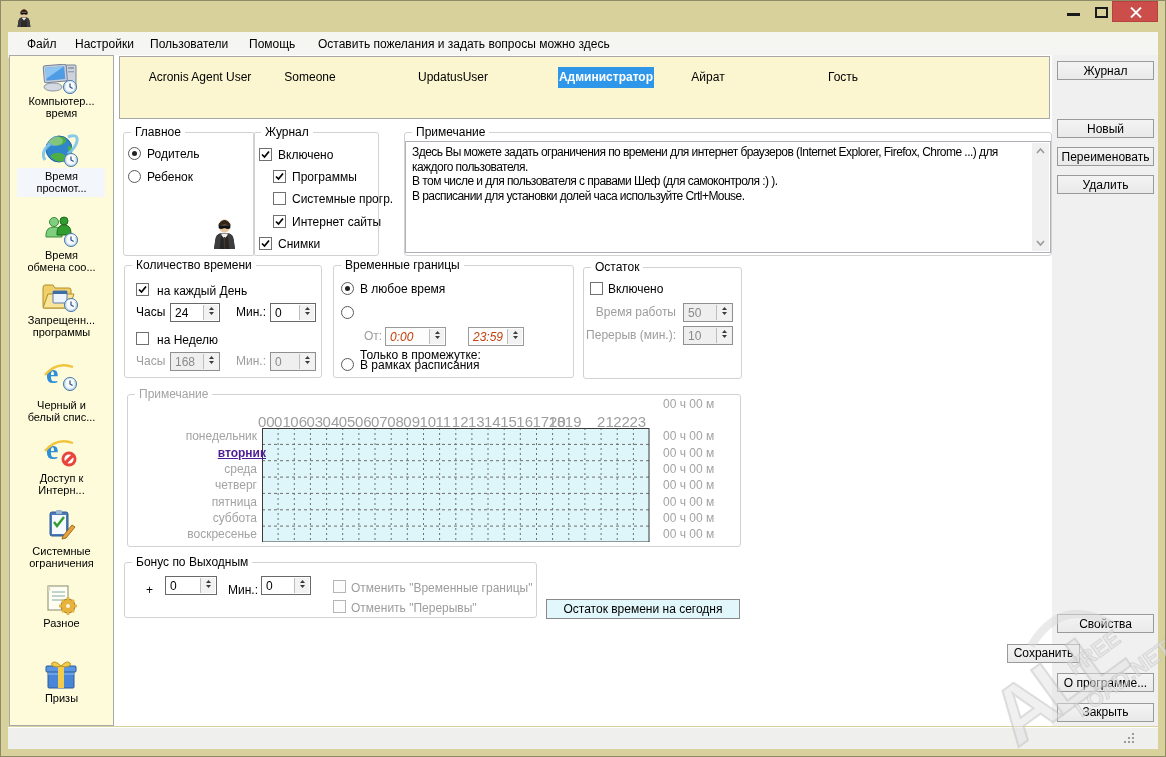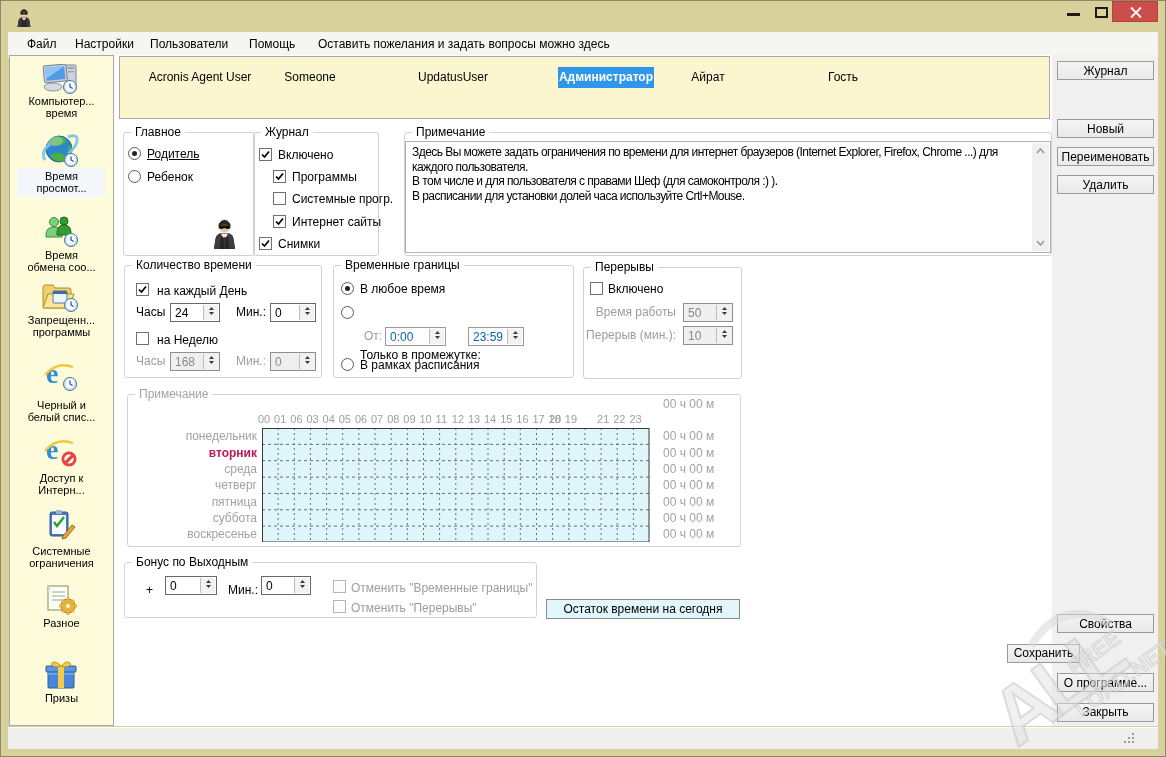--- a/index.html
+++ b/index.html
@@ -25,28 +25,28 @@
 .cb { position:absolute; width:13px; height:13px; background:#fff; border:1px solid #707070; }
 .cb.dis { border-color:#b5b5b5; background:#fcfcfc; }
 .cb svg { position:absolute; left:0px; top:0px; }
 .radio { position:absolute; width:13px; height:13px; border-radius:50%; background:#fff; border:1px solid #595959; }
 .radio .dot { position:absolute; left:3px; top:3px; width:5px; height:5px; border-radius:50%; background:#222; }
 .lbl { position:absolute; white-space:nowrap; font-size:12px; line-height:13px; }
 .lbl.gray { color:#9d9d9d; }
 .spin { position:absolute; height:19px; background:#fff; border:1px solid #696969; font-size:12px; }
 .spin .val { position:absolute; left:4px; top:2px; }
 .spin.dis { background:#efefef; border-color:#8f8f8f; color:#8a8a8a; }
-.spin.dis2 { background:#fdfdfd; border-color:#9a9a9a; color:#0369a1; }
+.spin.dis2 { background:#fdfdfd; border-color:#9a9a9a; color:#c2410c;font-style:italic; }
 .spin .ud { position:absolute; right:1px; top:1px; bottom:1px; width:15px; background:#f2f2f2; border-left:1px solid #bdbdbd; }
 .spin .ud i { position:absolute; left:0; width:100%; height:50%; font-style:normal; text-align:center; color:#404040; }
 .spin .ud i svg { display:block; margin:0 auto; }
 .btn { position:absolute; background:linear-gradient(#f4f4f4,#e9e9e9); border:1px solid #9a9a9a; text-align:center; font-size:12px; color:#000; }
 .btn span { position:absolute; left:0; right:0; top:50%; transform:translateY(-50%); }
 .dayl { position:absolute; text-align:right; color:#a3a3a3; font-size:12px; white-space:nowrap; }
-.hourl { position:absolute; font-size:11px; color:#9e9e9e; transform:translateX(-50%); white-space:nowrap; }
+.hourl { position:absolute; font-size:15px; color:#9e9e9e; transform:translateX(-50%); white-space:nowrap; }
 .hm { position:absolute; color:#a3a3a3; font-size:12px; white-space:nowrap; }
 </style></head><body>
 <div class="win"></div>
 
 <div class="titlebar">
 <svg class="abs" style="left:15px;top:8px" width="18" height="19" viewBox="0 0 27 31">
   <path d="M3 31 L4.5 21 Q5.2 16.5 9 15.5 L18 15.5 Q21.8 16.5 22.5 21 L24 31 Z" fill="#262626"></path>
   <path d="M9.5 16 L13.5 21 L17.5 16 Z" fill="#ededed"></path>
   <path d="M12.6 19 L14.4 19 L14 31 L13 31 Z" fill="#4a3526"></path>
   <path d="M3 31 L4.5 21 Q5.2 16.5 9 15.5 L10.5 15.5 L8.5 31 Z" fill="#3d3d3d"></path>
@@ -201,21 +201,21 @@
 <div class="tab" style="left:453px">UpdatusUser</div>
 <div class="tab" style="left:708px">Айрат</div>
 <div class="tab" style="left:843px">Гость</div>
 <div class="tabsel">Администратор</div>
 <div class="gb" style="left:123px;top:132px;width:132px;height:124px">
     <span class="gbl" style="background:#fff">Главное</span>
   </div>
 <div class="radio" style="left:128px;top:147px">
     <div class="dot"></div>
   </div>
-<div class="lbl" style="left:147px;top:148px;text-decoration:underline;">Родитель</div>
+<div class="lbl" style="left:147px;top:148px;">Родитель</div>
 <div class="radio" style="left:128px;top:170px"></div>
 <div class="lbl" style="left:147px;top:171px;">Ребенок</div>
 <svg class="abs" style="left:211px;top:218px" width="27" height="31" viewBox="0 0 27 31">
   <path d="M3 31 L4.5 21 Q5.2 16.5 9 15.5 L18 15.5 Q21.8 16.5 22.5 21 L24 31 Z" fill="#262626"></path>
   <path d="M9.5 16 L13.5 21 L17.5 16 Z" fill="#ededed"></path>
   <path d="M12.6 19 L14.4 19 L14 31 L13 31 Z" fill="#4a3526"></path>
   <path d="M3 31 L4.5 21 Q5.2 16.5 9 15.5 L10.5 15.5 L8.5 31 Z" fill="#3d3d3d"></path>
   <path d="M24 31 L22.5 21 Q21.8 16.5 18 15.5 L16.5 15.5 L18.5 31 Z" fill="#3d3d3d"></path>
   <ellipse cx="13.5" cy="8" rx="5.6" ry="6.8" fill="#e9c69e"></ellipse>
   <path d="M7.6 6 Q13.5 -1.8 19.4 6 L19.4 8 Q13.5 5.4 7.6 8 Z" fill="#332619"></path>
@@ -376,21 +376,21 @@
       <i style="bottom:1px;top:auto">
         <svg width="5" height="3" viewBox="0 0 5 3">
           <path d="M0 0 L5 0 L2.5 3 Z" fill="#3a3a3a"></path>
         </svg>
       </i>
     </span>
   </div>
 <div class="radio" style="left:341px;top:358px"></div>
 <div class="lbl" style="left:360px;top:359px;">В рамках расписания</div>
 <div class="gb" style="left:583px;top:267px;width:159px;height:112px">
-    <span class="gbl" style="background:#fff">Перерывы</span>
+    <span class="gbl" style="background:#fff">Остаток</span>
   </div>
 <div class="cb" style="left:590px;top:282px"></div>
 <div class="lbl" style="left:608px;top:283px;">Включено</div>
 <div class="lbl gray" style="right:490px;top:306px">Время работы</div>
 <div class="spin dis" style="left:683px;top:303px;width:50px;height:19px">
     <span class="val">50</span>
     <span class="ud">
       <i style="top:2px">
         <svg width="5" height="3" viewBox="0 0 5 3">
           <path d="M2.5 0 L5 3 L0 3 Z" fill="#3a3a3a"></path>
@@ -475,21 +475,21 @@
     <line x1="0" y1="16.4" x2="387.5" y2="16.4" stroke="#6e6e6e" stroke-width="1" stroke-dasharray="3,3"></line>
     <line x1="0" y1="32.7" x2="387.5" y2="32.7" stroke="#6e6e6e" stroke-width="1" stroke-dasharray="3,3"></line>
     <line x1="0" y1="49.1" x2="387.5" y2="49.1" stroke="#6e6e6e" stroke-width="1" stroke-dasharray="3,3"></line>
     <line x1="0" y1="65.4" x2="387.5" y2="65.4" stroke="#6e6e6e" stroke-width="1" stroke-dasharray="3,3"></line>
     <line x1="0" y1="81.8" x2="387.5" y2="81.8" stroke="#6e6e6e" stroke-width="1" stroke-dasharray="3,3"></line>
     <line x1="0" y1="98.1" x2="387.5" y2="98.1" stroke="#6e6e6e" stroke-width="1" stroke-dasharray="3,3"></line>
     <rect x="0.5" y="0.5" width="386.5" height="113.5" fill="none" stroke="#3a3a3a" stroke-width="1"></rect>
   </svg>
 <div class="dayl" style="left:57px;top:429.2px;width:200px;">понедельник</div>
 <div class="hm" style="left:663px;top:429.2px">00 ч 00 м</div>
-<div class="dayl" style="left:57px;top:445.5px;width:200px;font-weight:bold;color:#be185d;">вторник</div>
+<div class="dayl" style="left:66px;top:445.5px;width:200px;font-weight:bold;color:#4c1d95;text-decoration:underline;">вторник</div>
 <div class="hm" style="left:663px;top:445.5px">00 ч 00 м</div>
 <div class="dayl" style="left:57px;top:461.9px;width:200px;">среда</div>
 <div class="hm" style="left:663px;top:461.9px">00 ч 00 м</div>
 <div class="dayl" style="left:57px;top:478.2px;width:200px;">четверг</div>
 <div class="hm" style="left:663px;top:478.2px">00 ч 00 м</div>
 <div class="dayl" style="left:57px;top:494.6px;width:200px;">пятница</div>
 <div class="hm" style="left:663px;top:494.6px">00 ч 00 м</div>
 <div class="dayl" style="left:57px;top:511.0px;width:200px;">суббота</div>
 <div class="hm" style="left:663px;top:511.0px">00 ч 00 м</div>
 <div class="dayl" style="left:57px;top:527.3px;width:200px;">воскресенье</div>

